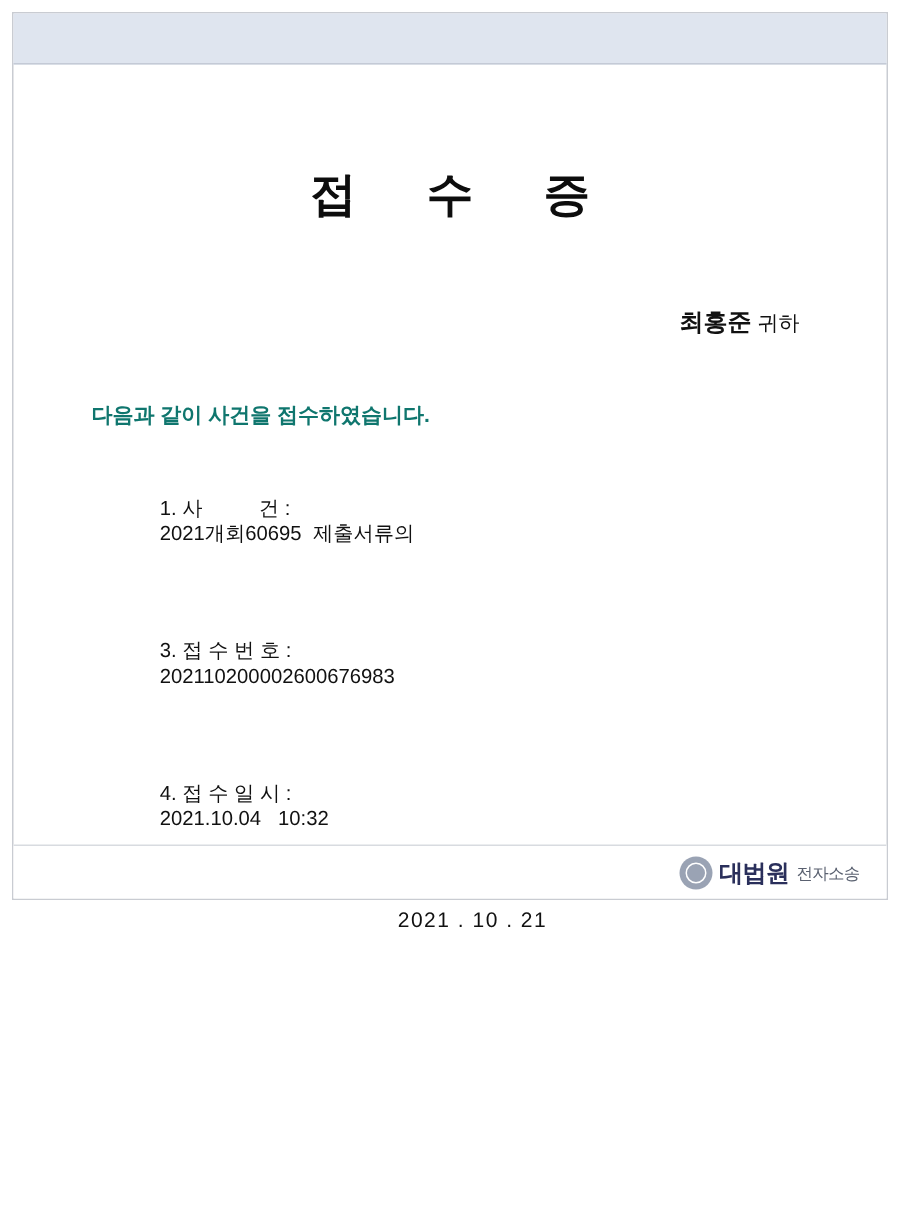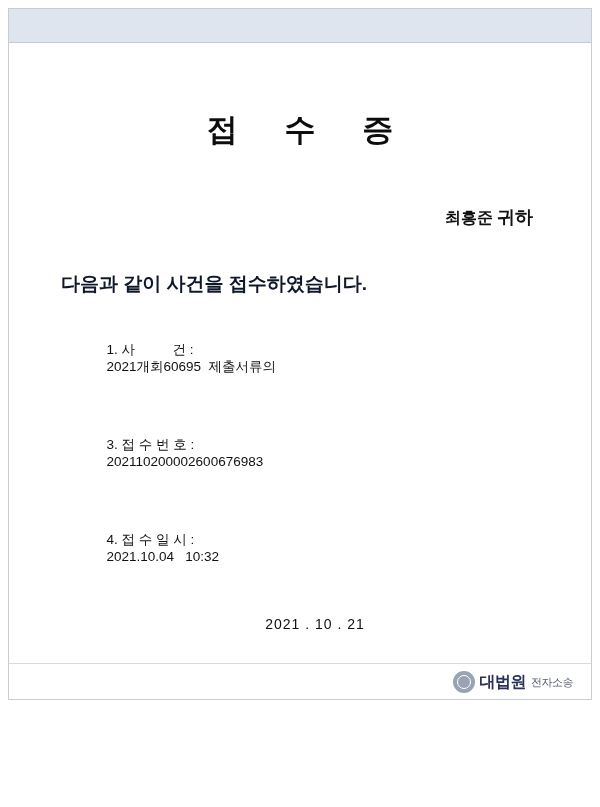--- a/index.html
+++ b/index.html
@@ -23,21 +23,21 @@
     box-sizing: border-box;
     background: #ffffff;
   }
 
   
   .sheet {
     position: absolute;
     left: 8px;
     top: 8px;
     width: 584px;
-    height: 692px;
+    height: 592px;
     box-sizing: border-box;
     border: 1px solid #c9ccd2;
     background: #ffffff;
   }
 
   
   .top-band {
     position: absolute;
     left: 0;
     top: 0;
@@ -87,31 +87,31 @@
     padding-right: 18px;
     font-size: 15px;
     color: #111;
   }
   .recipient .name {
     font-weight: 700;
     font-size: 16px;
     text-align: center;
   }
   .recipient .honorific {
-    font-weight: 700;
-    font-size: 18px;
+    font-weight: 400;
+    font-size: 14px;
     margin-left: 4px;
   }
 
   .lead {
     margin-top: 42px;
     padding-left: 12px;
-    font-size: 19px;
-    font-weight: 700;
-    color: #0f172a;
+    font-size: 14px;
+    font-weight: 700;
+    color: #0f766e;
   }
 
   .items {
     margin-top: 26px;
     padding-left: 20px;
   }
   .item {
     font-size: 13.5px;
     color: #111;
     margin-bottom: 25px;

